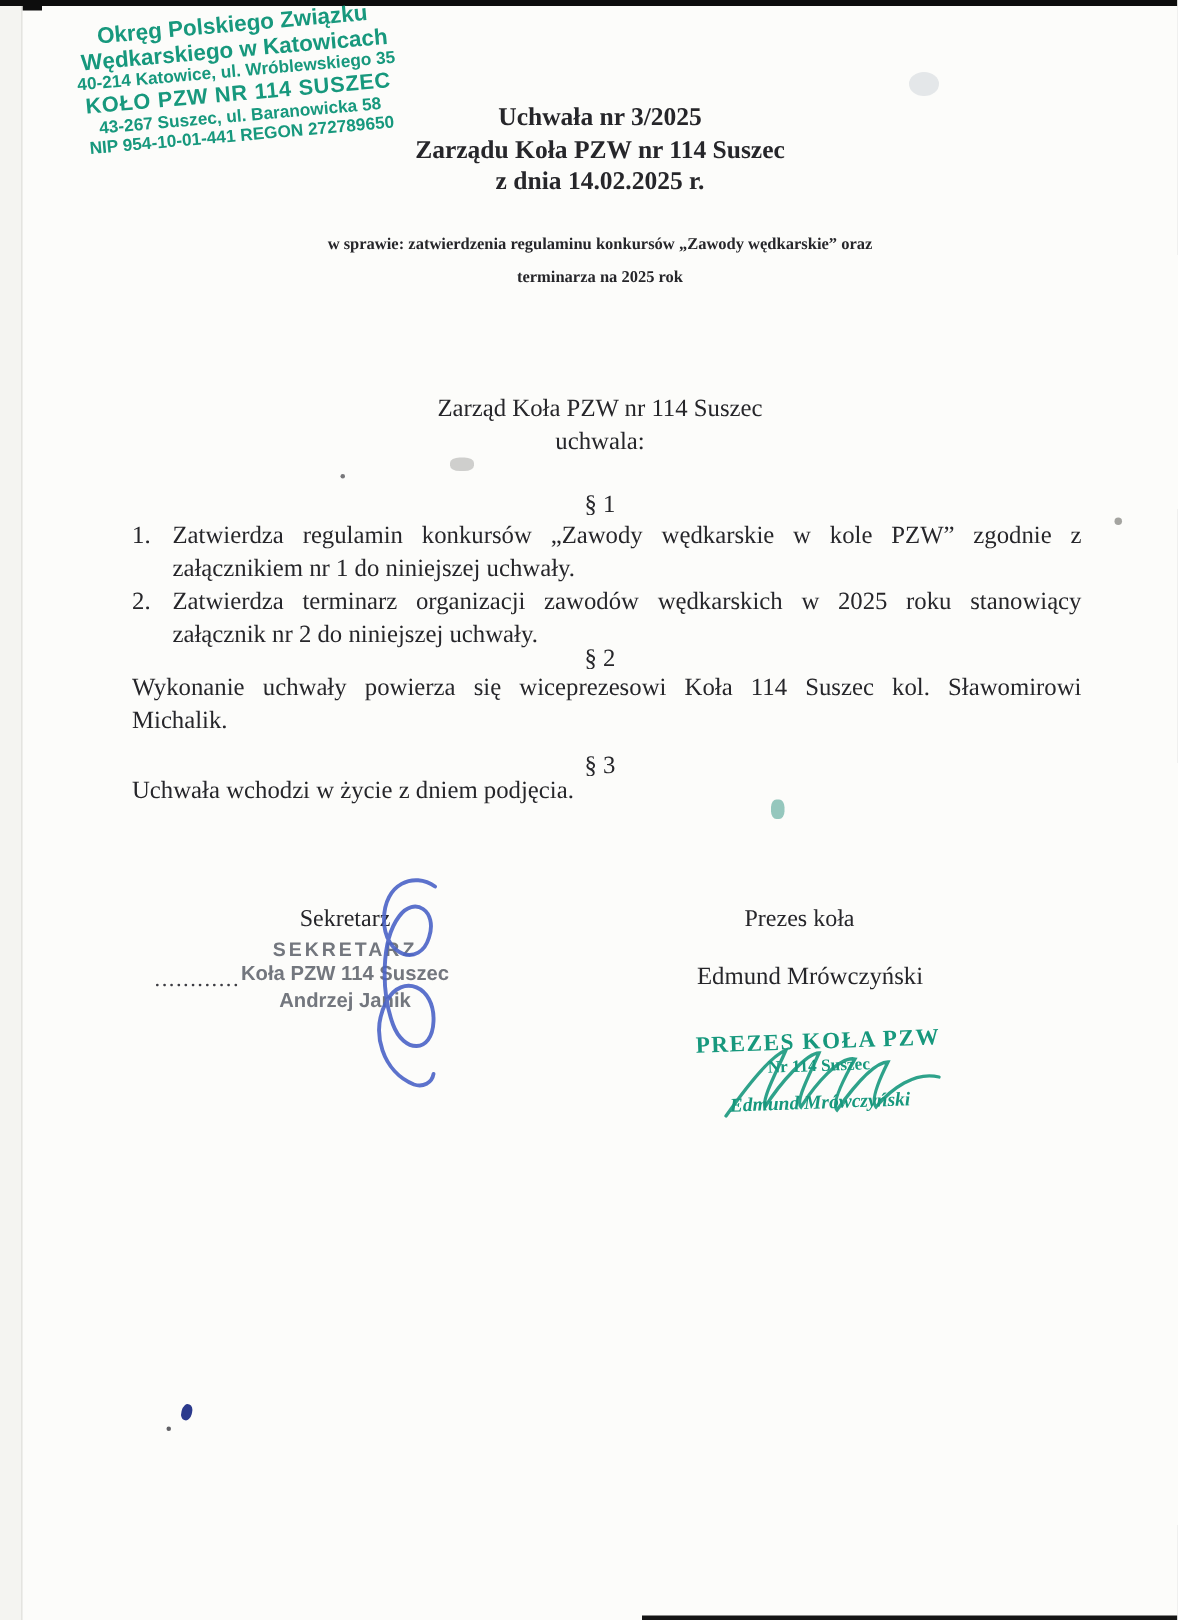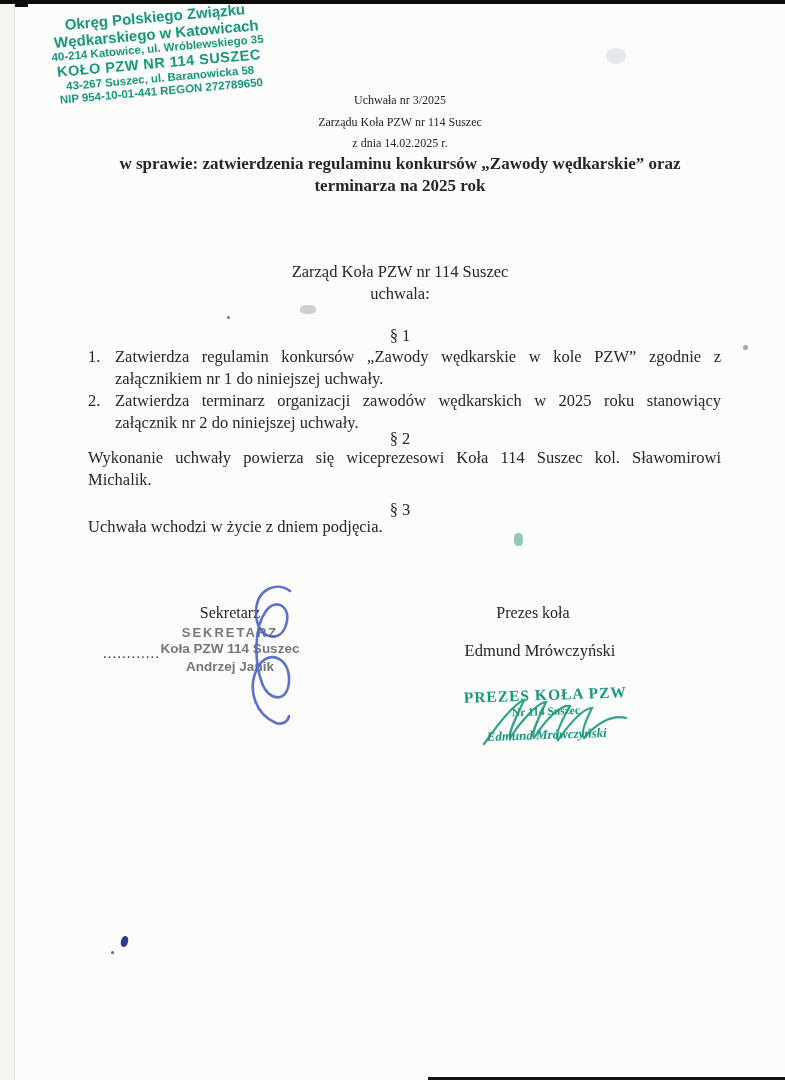--- a/index.html
+++ b/index.html
@@ -25,22 +25,22 @@
   .hstamp{
     position:absolute;left:26px;top:8px;width:264px;transform:rotate(-5deg);
     text-align:center;font-family:"Liberation Sans",sans-serif;
     color:var(--stamp-green);line-height:1.14;
   }
   .hs-lg{font-size:15px;font-weight:700;}
   .hs-sm{font-size:11.5px;font-weight:600;}
   .hs-k{font-size:14.5px;font-weight:700;letter-spacing:.5px;}
 
   .centered{position:absolute;left:15px;width:770px;text-align:center;}
-  .title{top:90px;font-weight:400;font-size:12px;line-height:21.5px;}
-  .subject{top:153px;font-weight:700;font-size:17px;line-height:21.5px;}
+  .title{top:67px;font-weight:700;font-size:17px;line-height:21.5px;}
+  .subject{top:153px;font-weight:700;font-size:11px;line-height:21.5px;}
   .basis{top:208px;font-size:16.5px;line-height:21.5px;}
   .enacting{top:261px;font-size:16.5px;line-height:21.5px;}
   .mark{font-size:16.5px;}
   .mark-s1{top:326px;}
   .mark-s2{top:429px;}
   .mark-s3{top:500px;}
 
   .body-block{position:absolute;left:88px;width:633px;font-size:16.5px;line-height:22px;}
   .list{top:346px;}
   .item{display:flex;}

